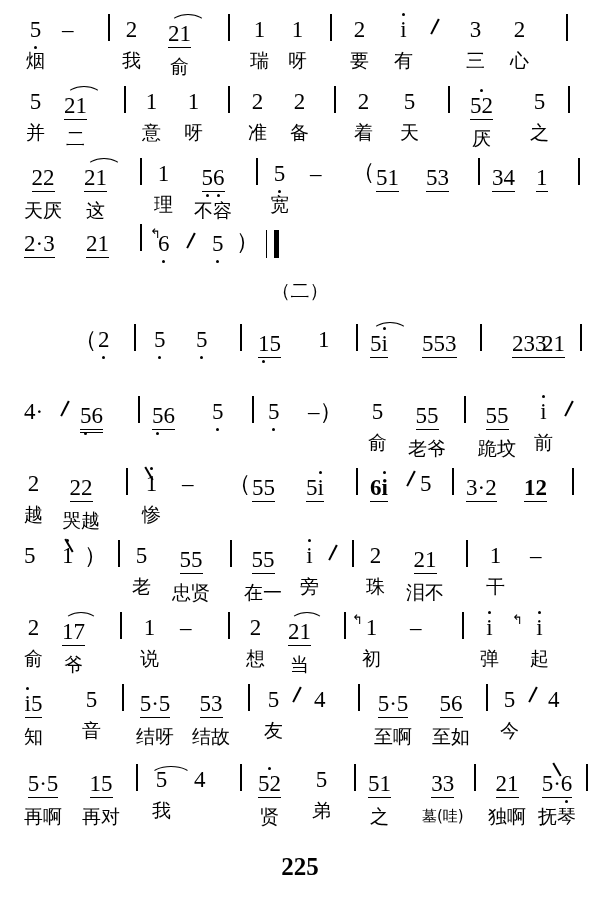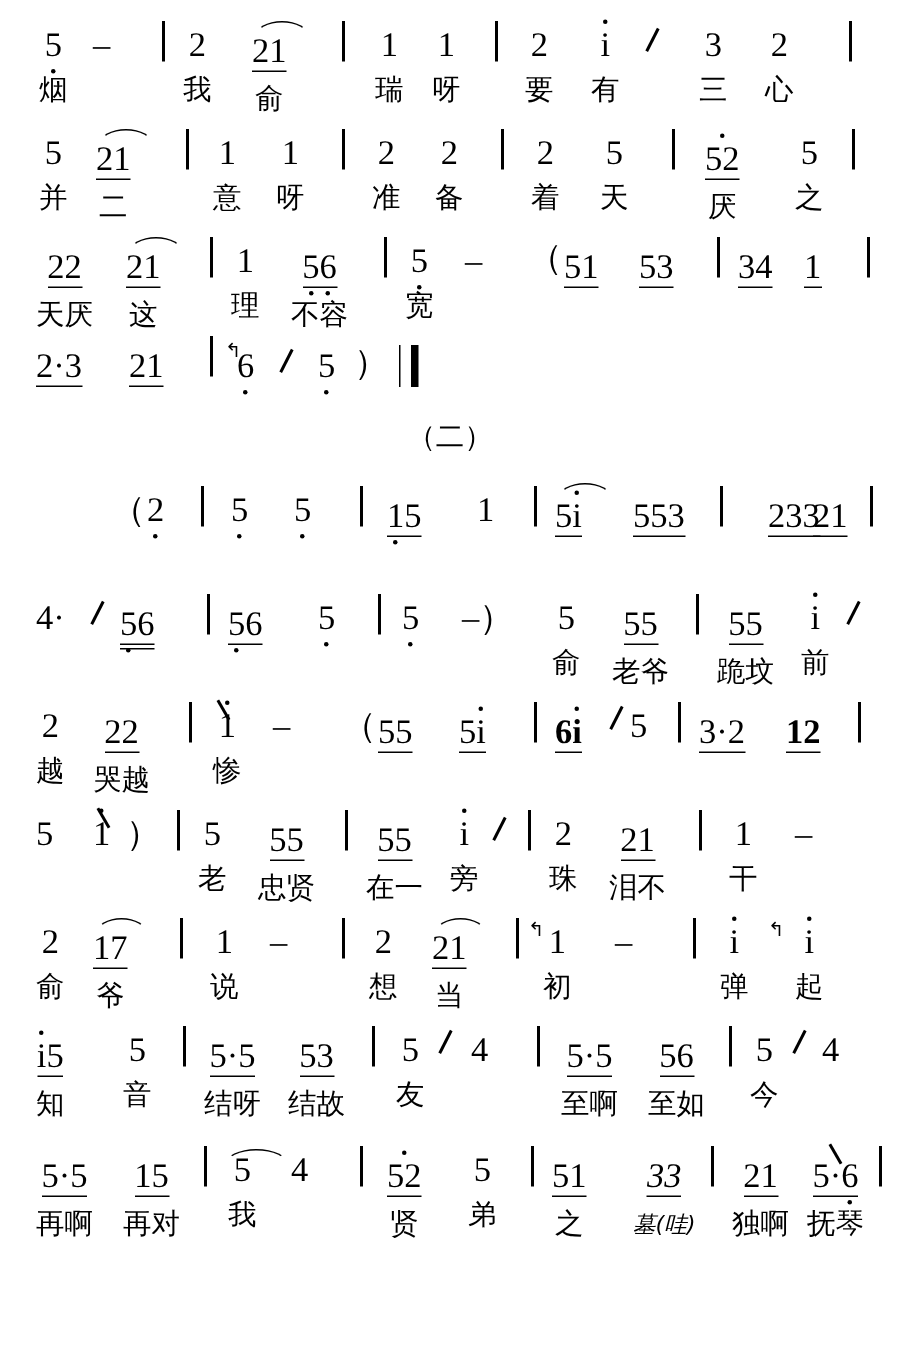--- a/index.html
+++ b/index.html
@@ -621,30 +621,31 @@
     </span>
     <span class="cell" style="left:312px; top:6px;">
       <span class="num">5</span>
       <div class="lyr">弟</div>
     </span>
     <span class="bar" style="left:354px;"></span>
     <span class="cell" style="left:368px; top:10px;">
       <span class="num u1">51</span>
       <div class="lyr">之</div>
     </span>
-    <span class="cell" style="left:422px; top:10px;font-style:italic;">
+    <span class="cell" style="left:422px; top:10px;">
       <span class="num u1">33</span>
       <div class="lyr small">墓(哇)</div>
     </span>
     <span class="bar" style="left:474px;"></span>
     <span class="cell" style="left:488px; top:10px;">
       <span class="num u1">21</span>
       <div class="lyr">独啊</div>
     </span>
     <span class="cell" style="left:538px; top:10px;">
       <span class="num u1">5·<span class="dotdn" style="position:relative;display:inline-block;">6</span></span>
       <div class="lyr">抚琴</div>
     </span>
     <span class="tailup" style="left:556px; top:0px;"></span>
     <span class="bar" style="left:586px;"></span>
   </div>
 
+  <div class="page-number">225</div>
 </div>
 
 </body></html>

